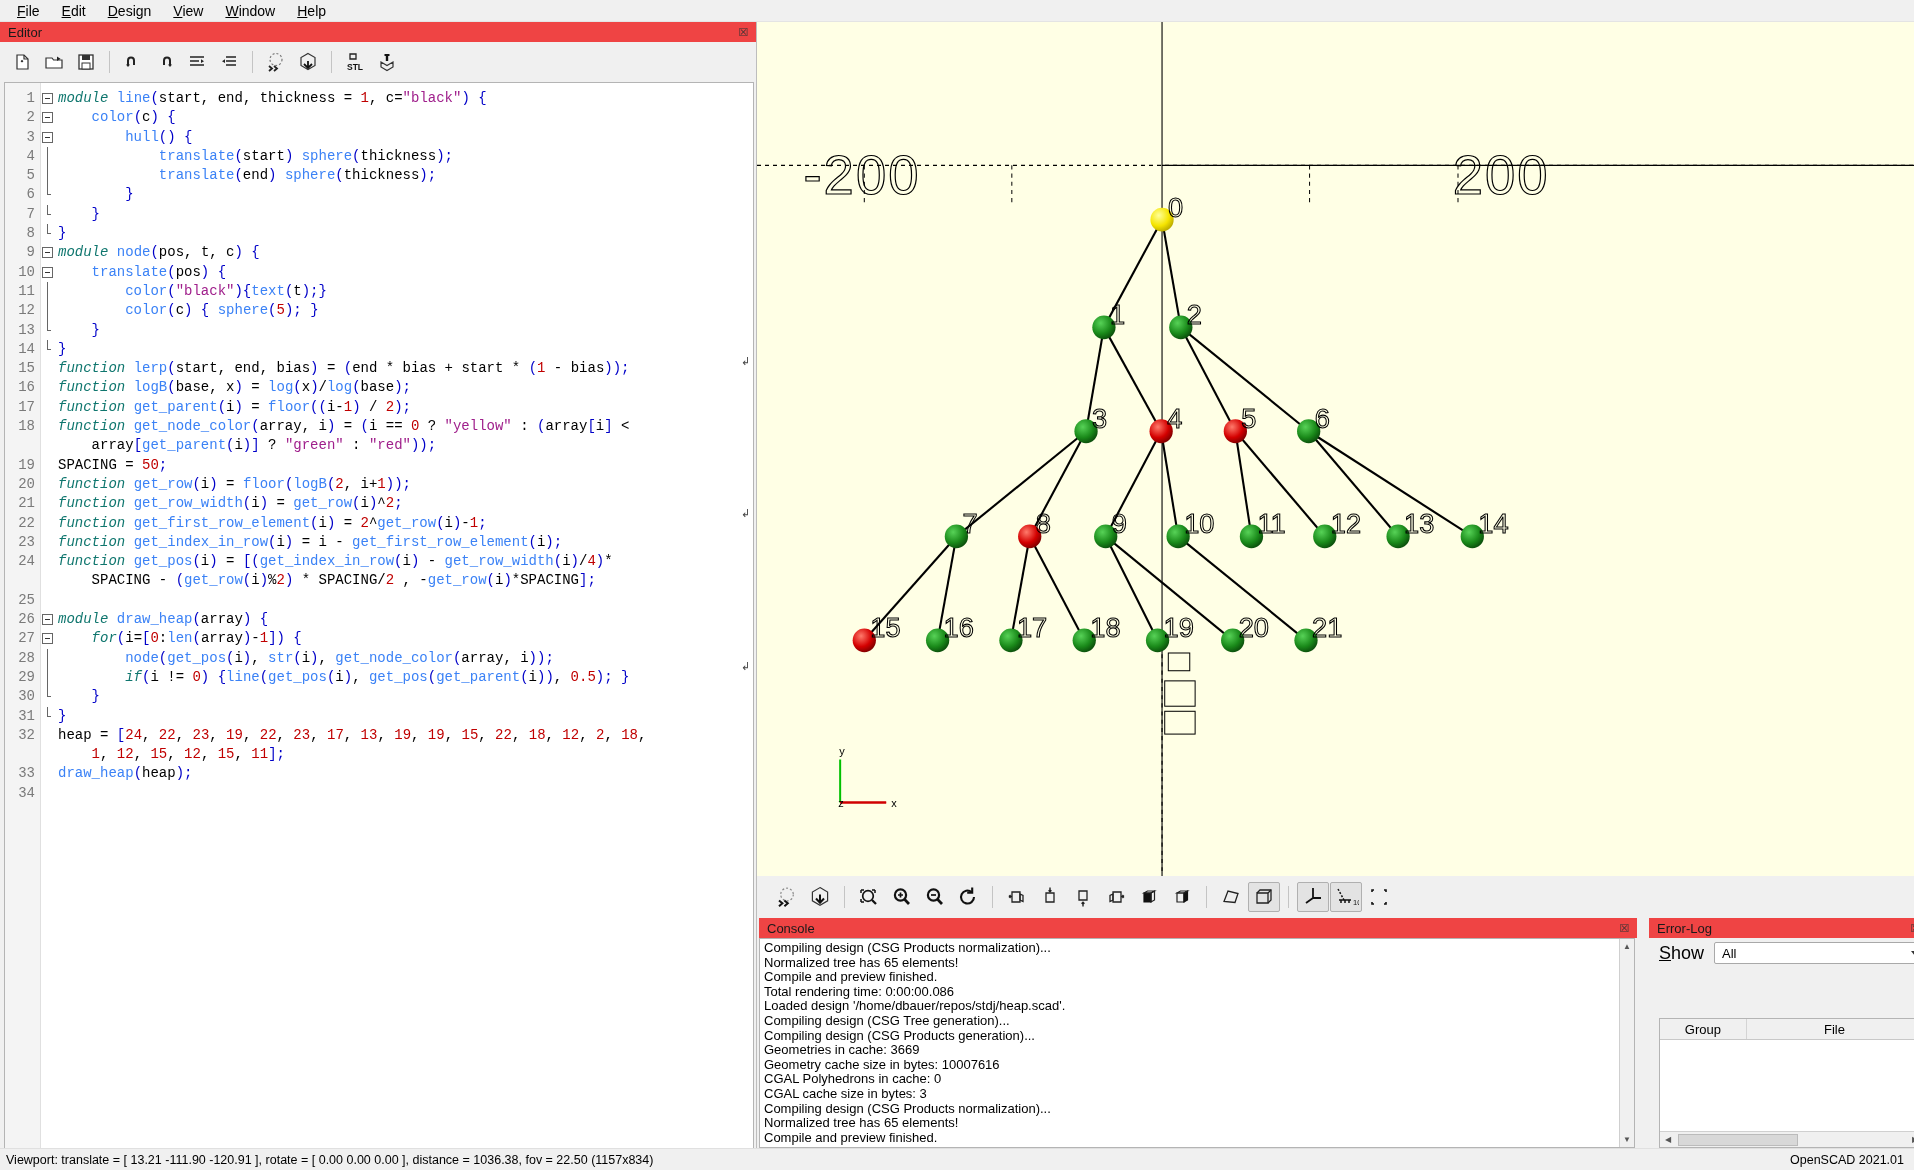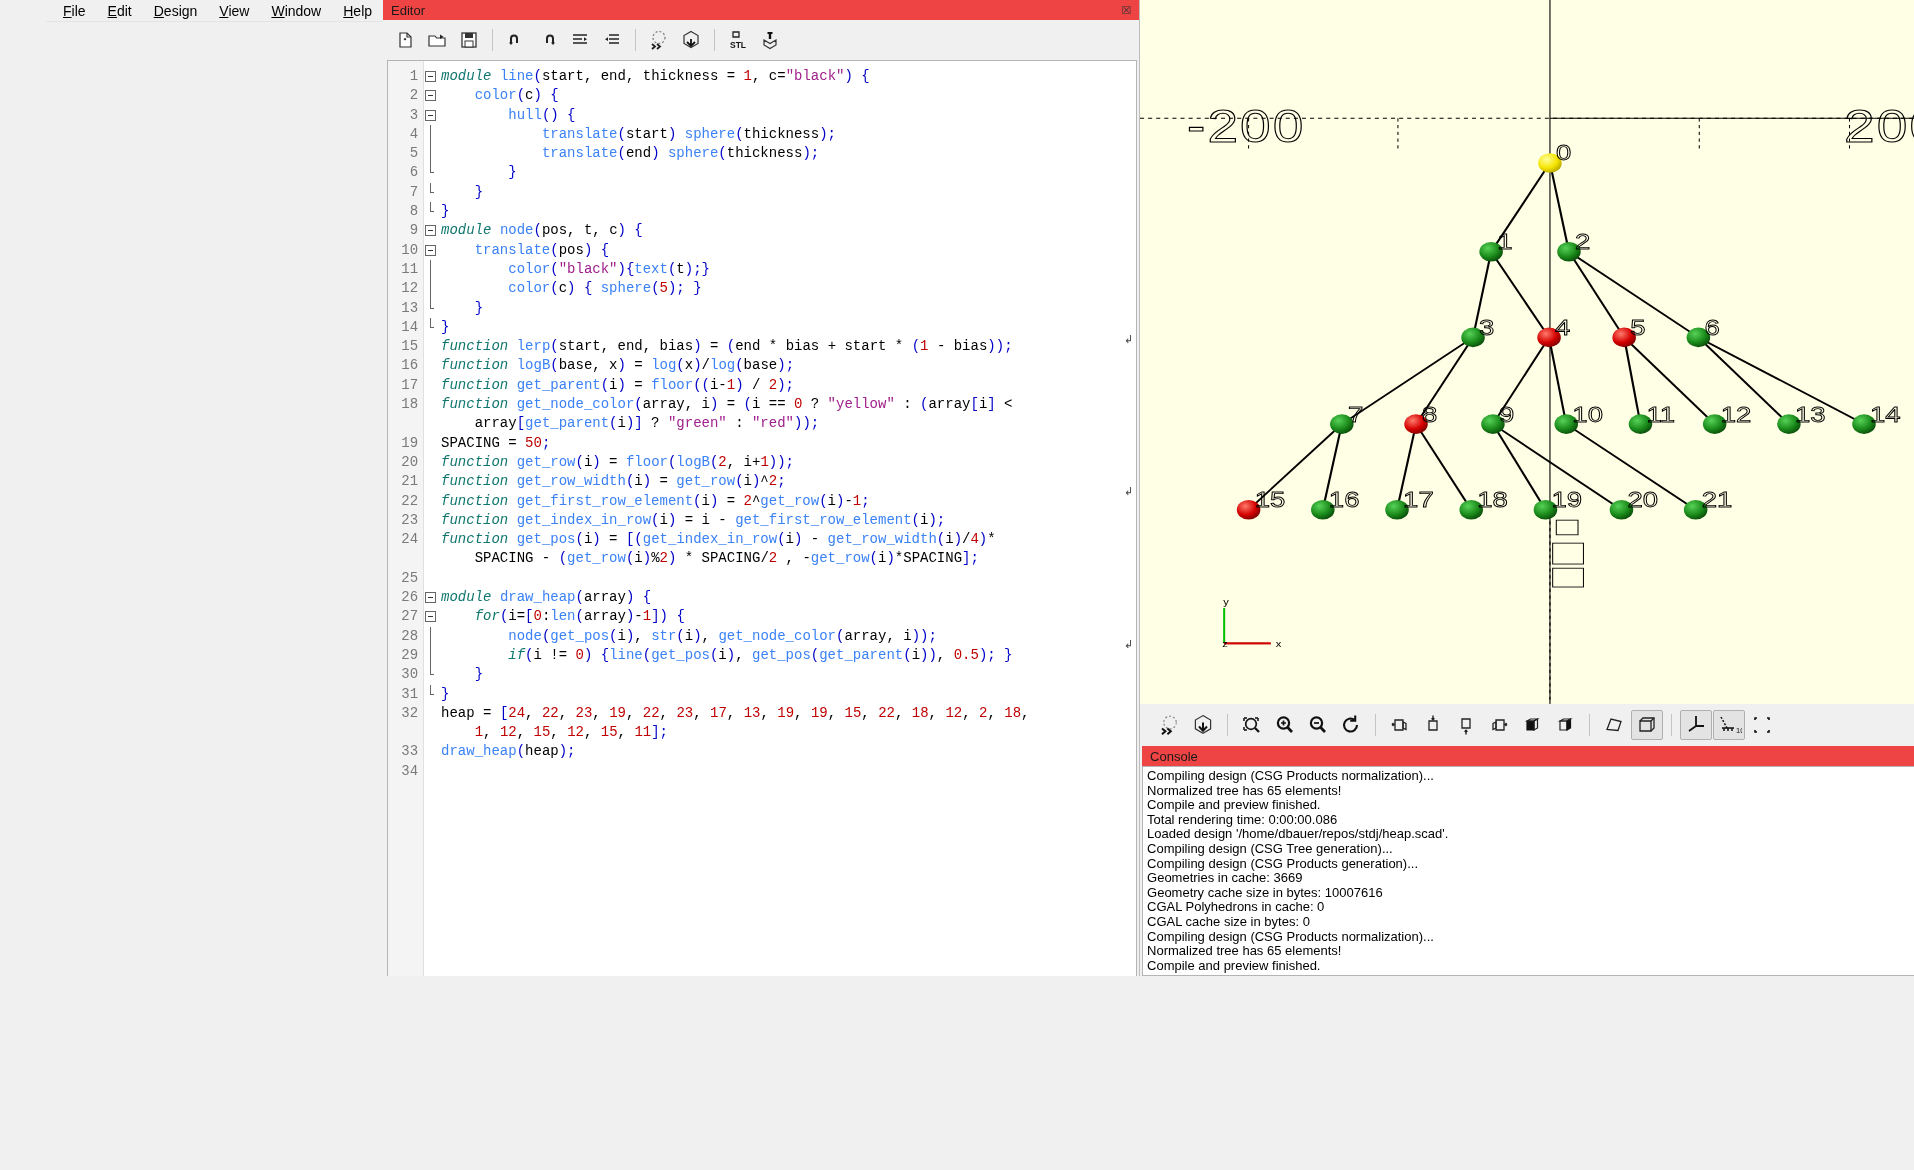--- a/index.html
+++ b/index.html
@@ -5,21 +5,21 @@
   * { box-sizing: border-box; }
   html, body {
     margin: 0; padding: 0;
     width: 1914px; height: 1170px;
     overflow: hidden;
     background: #f0f0f0;
     font-family: "Liberation Sans", sans-serif;
     font-size: 13px;
     color: #000;
   }
-  #app { position: relative; width: 1914px; height: 976px; display: flex; flex-direction: row; padding-left: 46px; }
+  #app { position: relative; width: 1914px; height: 1170px; display: flex; flex-direction: column; }
 
   
   #menubar {
     height: 22px; flex: 0 0 22px;
     background: #f0f0f0;
     display: flex; align-items: center;
     padding-left: 6px;
     border-bottom: 1px solid #e4e4e4;
   }
   .menu-item {
@@ -729,21 +729,21 @@
                 <div class="cline">Compiling design (CSG Products normalization)...</div>
                 <div class="cline">Normalized tree has 65 elements!</div>
                 <div class="cline">Compile and preview finished.</div>
                 <div class="cline">Total rendering time: 0:00:00.086</div>
                 <div class="cline">Loaded design '/home/dbauer/repos/stdj/heap.scad'.</div>
                 <div class="cline">Compiling design (CSG Tree generation)...</div>
                 <div class="cline">Compiling design (CSG Products generation)...</div>
                 <div class="cline">Geometries in cache: 3669</div>
                 <div class="cline">Geometry cache size in bytes: 10007616</div>
                 <div class="cline">CGAL Polyhedrons in cache: 0</div>
-                <div class="cline">CGAL cache size in bytes: 0</div>
+                <div class="cline">CGAL cache size in bytes: 3</div>
                 <div class="cline">Compiling design (CSG Products normalization)...</div>
                 <div class="cline">Normalized tree has 65 elements!</div>
                 <div class="cline">Compile and preview finished.</div>
                 <div class="cline">Total rendering time: 0:00:00.071</div>
               </div>
             <div class="vscroll">
               <div class="sc-arrow">▲</div>
               <div class="sc-thumb"></div>
               <div class="sc-arrow">▼</div>
             </div>
@@ -778,15 +778,16 @@
               </div>
             </div>
           </div>
         </div>
 
       </div>
     </div>
   </div>
 
   <div id="statusbar">
+    <span>Viewport: translate = [ 13.21 -111.90 -120.91 ], rotate = [ 0.00 0.00 0.00 ], distance = 1036.38, fov = 22.50 (1157x834)</span>
     <span>OpenSCAD 2021.01</span>
   </div>
 </div>
 
 </body></html>

